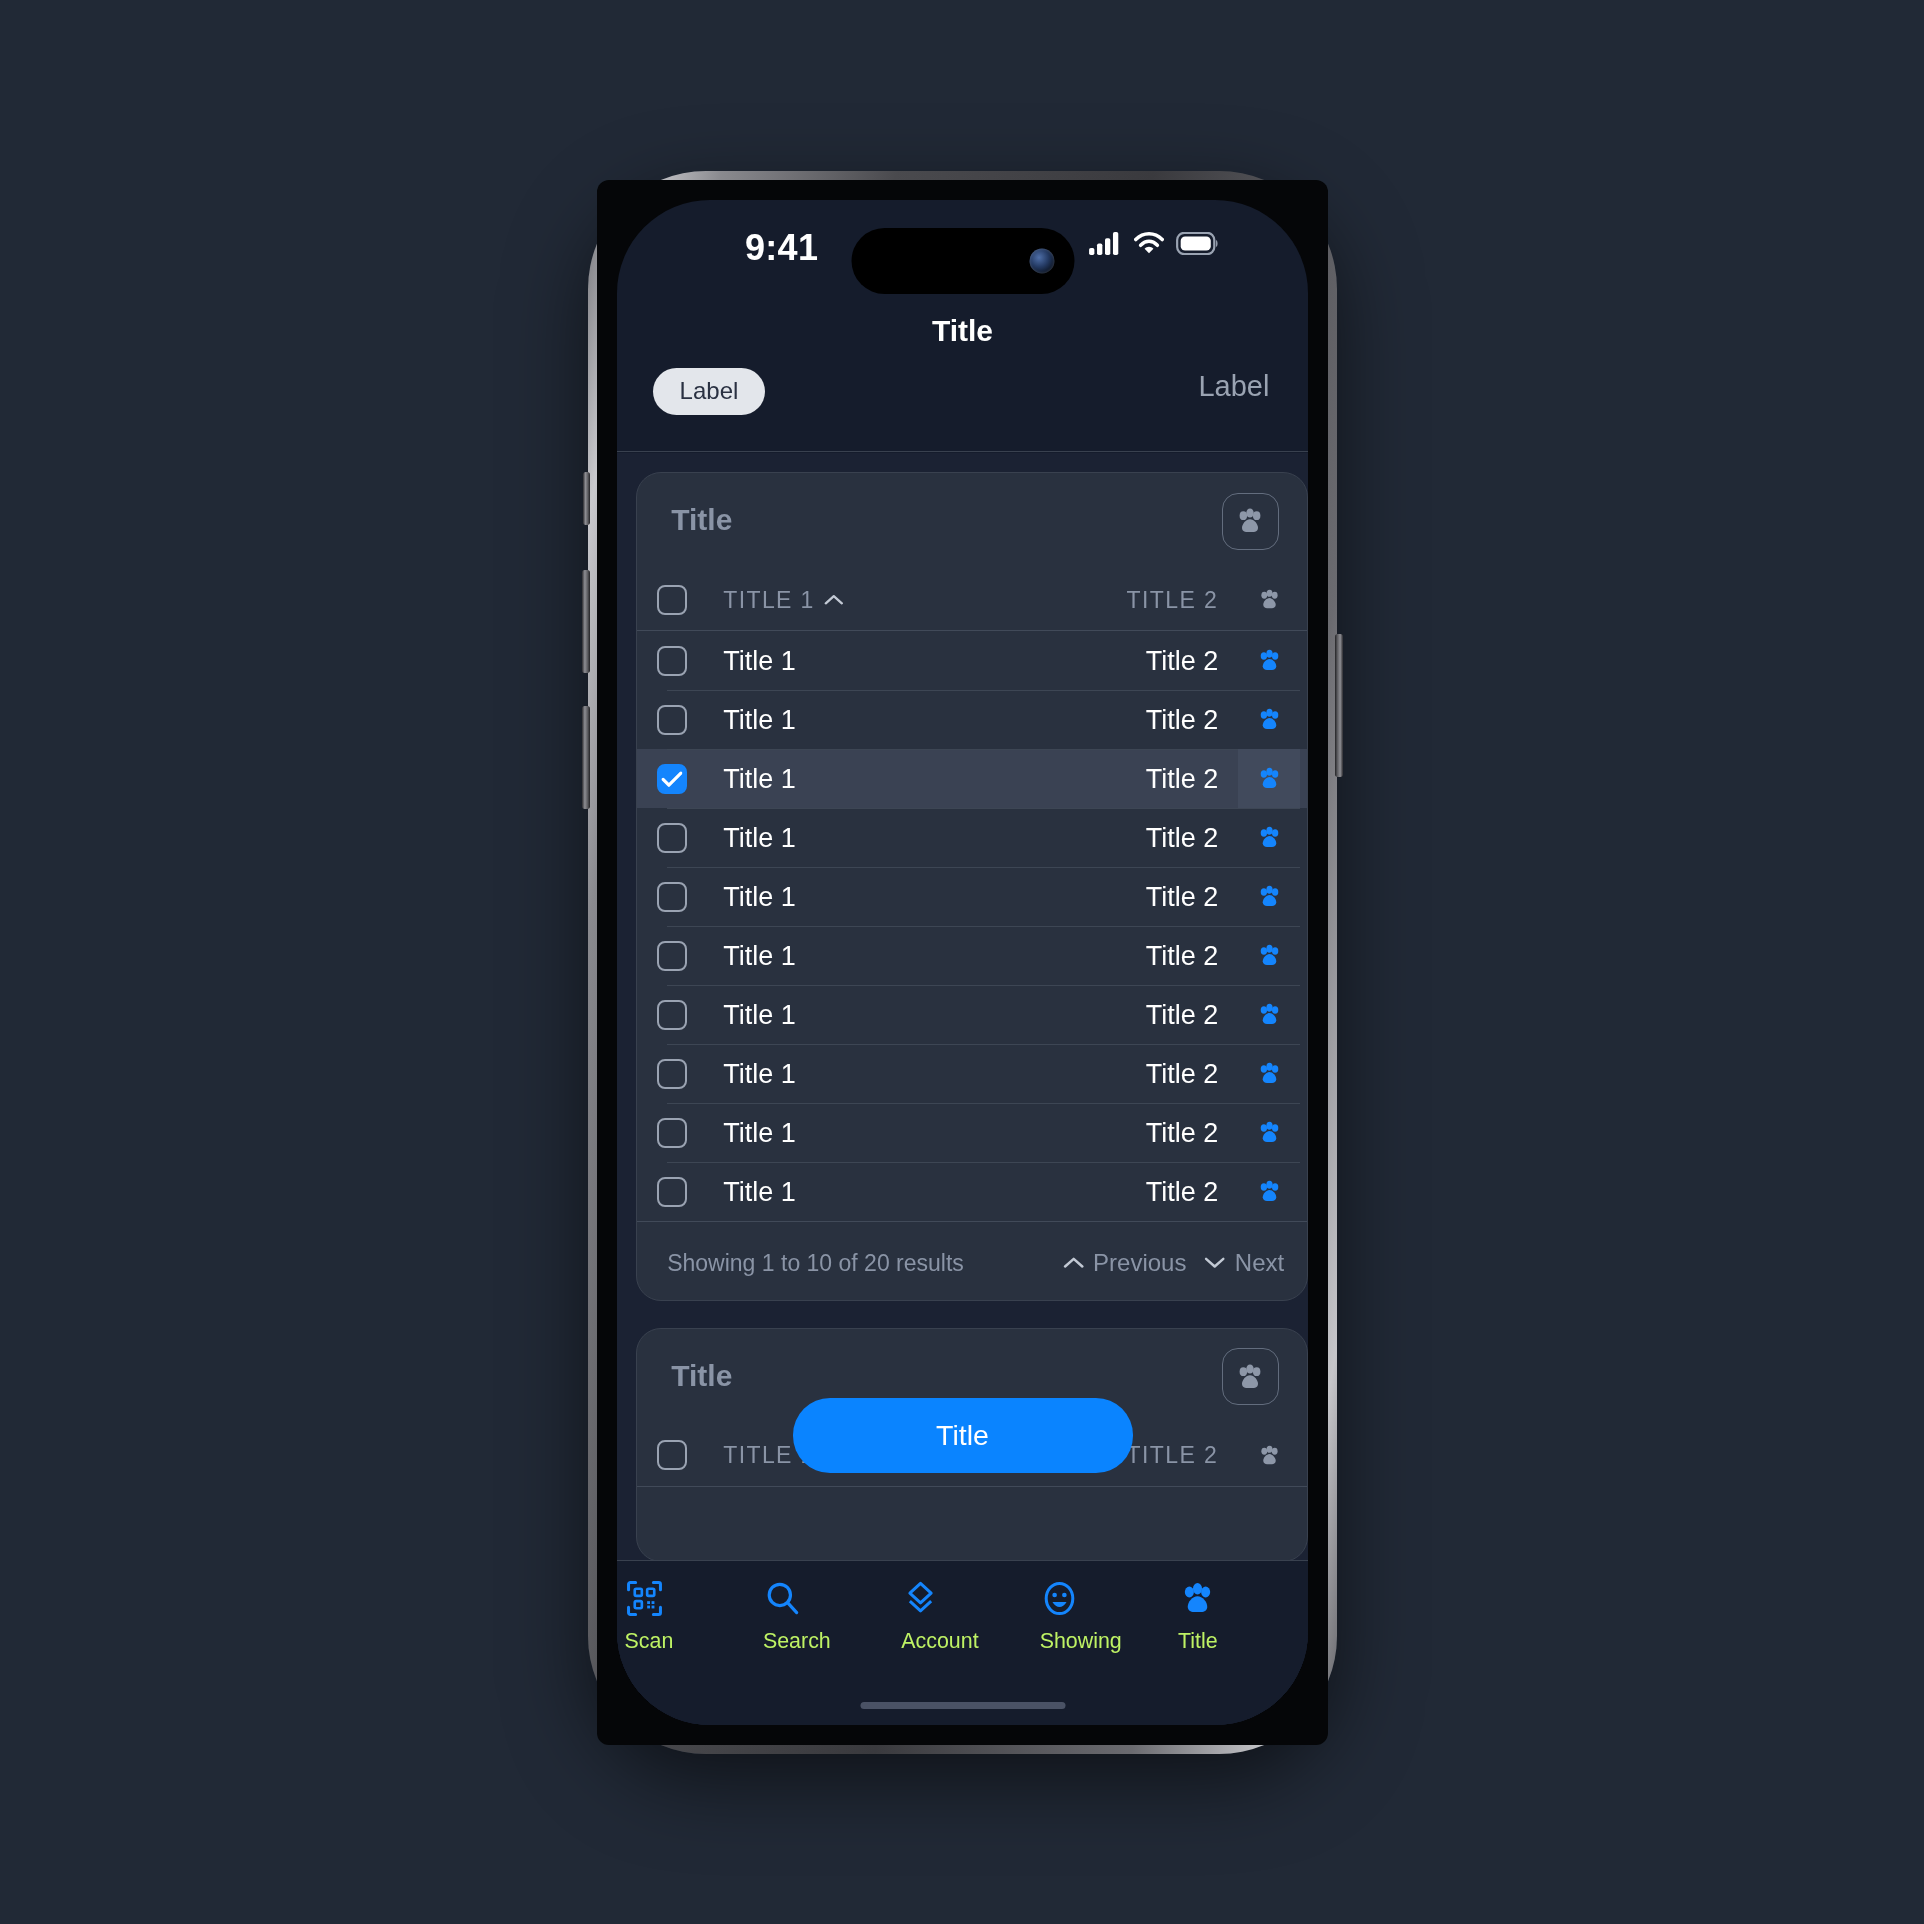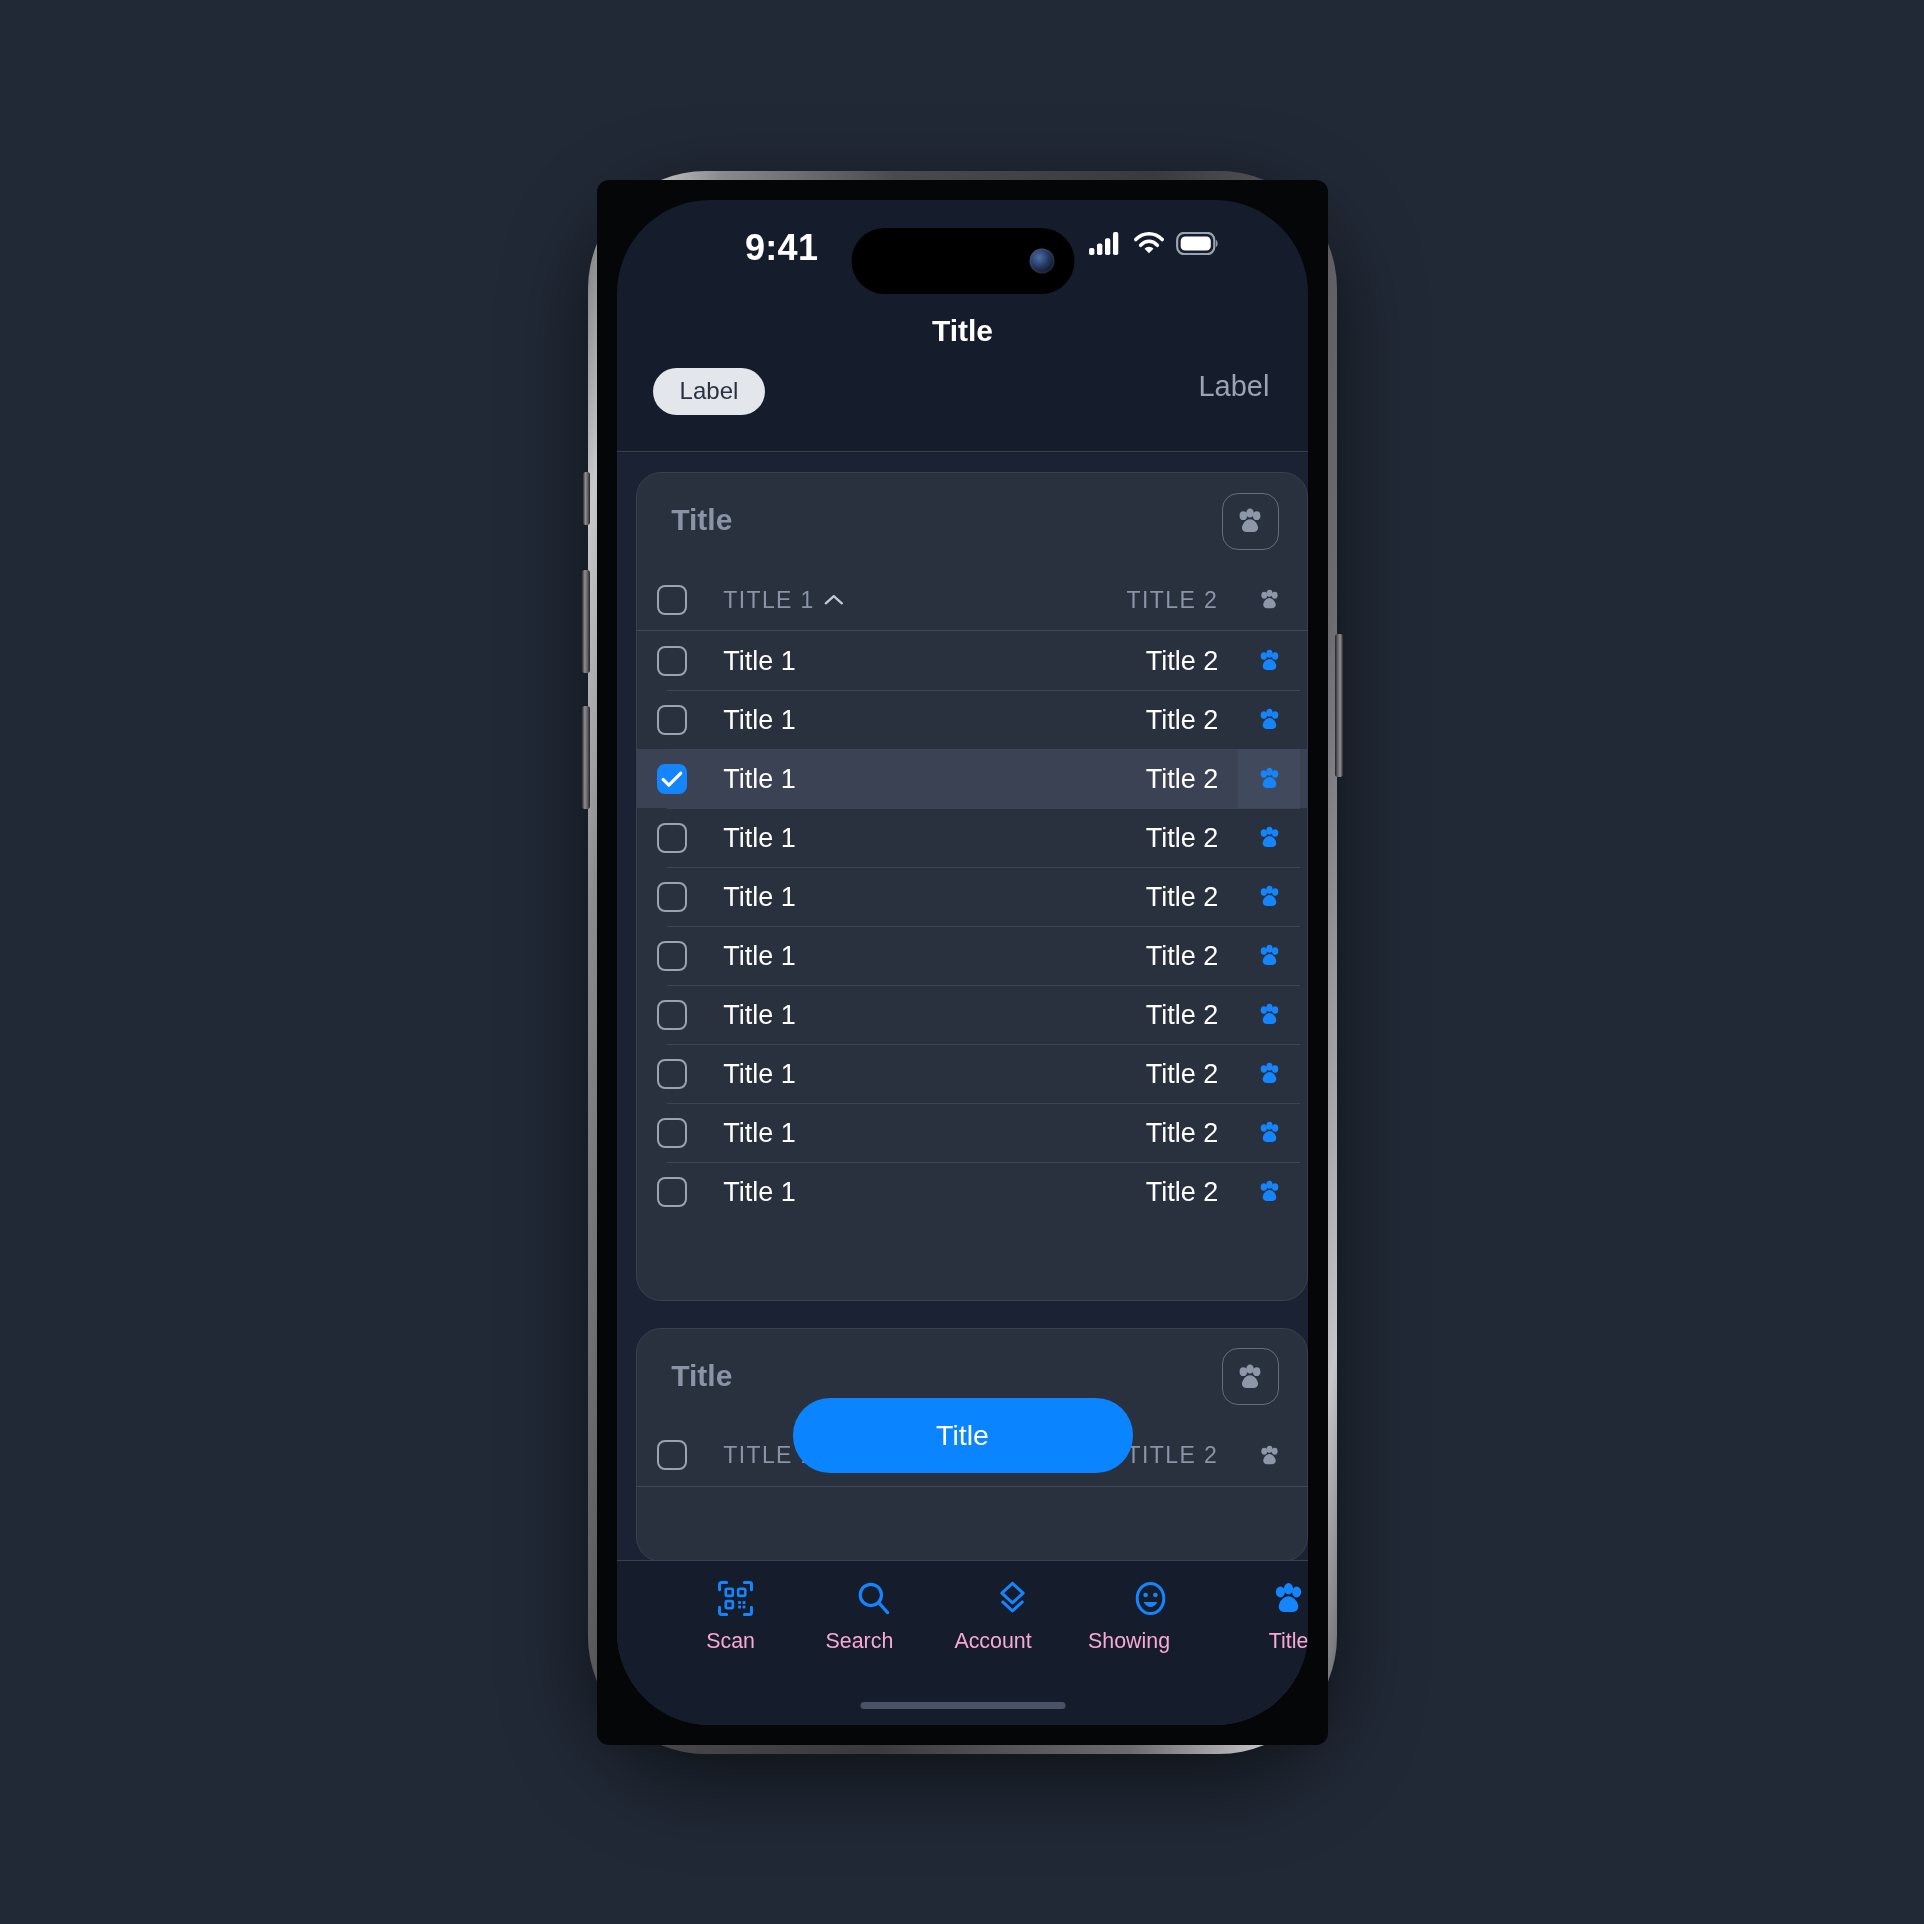--- a/index.html
+++ b/index.html
@@ -131,21 +131,21 @@
     background:#0a84ff;color:#fff;font-size:28.5px;
     display:flex;align-items:center;justify-content:center;
   }
 
   
   .tabbar{
     position:absolute;left:0;right:0;bottom:0;height:146px;
     background:#151c2c;border-top:1.8px solid #39414f;
     display:flex;align-items:flex-start;padding-top:18px;
   }
-  .tab{flex:1;display:flex;flex-direction:column;align-items:flex-end;gap:7.1px;color:#f9a8d4;}
+  .tab{flex:1;display:flex;flex-direction:column;align-items:flex-start;gap:7.1px;color:#bef264;margin-left:8px;}
   .tab .lbl{font-size:21.4px;}
   .home-ind{position:absolute;left:50%;bottom:16px;transform:translateX(-50%);width:205px;height:7.1px;border-radius:3.6px;background:#4a5265;}
 </style>
 </head>
 <body>
 
 <div class="stage">
   <div class="phone">
     <div class="btn-side btn-silent"></div>
     <div class="btn-side btn-vup"></div>
@@ -357,20 +357,37 @@
                     <svg width="27" height="27" viewBox="0 0 36 36">
   <ellipse cx="10.5" cy="12" rx="4.2" ry="5" fill="#1485fd"></ellipse>
   <ellipse cx="18" cy="9" rx="4.2" ry="5.2" fill="#1485fd"></ellipse>
   <ellipse cx="25.5" cy="12" rx="4.2" ry="5" fill="#1485fd"></ellipse>
   <path d="M18 16c4.6 0 9 5.4 9 9.6 0 3.2-2.6 4.9-5.6 4.9h-6.8c-3 0-5.6-1.7-5.6-4.9C9 21.4 13.4 16 18 16z" fill="#1485fd"></path>
                     </svg>
                   </div>
                 </div>
               </div>
 
+            <div class="tfoot">
+              <div class="foot-txt">Showing 1 to 10 of 20 results</div>
+              <div class="pager">
+                <div class="pg">
+                  <svg width="21.4" height="13.4" viewBox="0 0 22 14">
+                    <path d="M2 11L11 3l9 8" stroke="#c2c9d4" stroke-width="2.6" fill="none" stroke-linecap="round" stroke-linejoin="round"></path>
+                  </svg>
+                  <span>Previous</span>
+                </div>
+                <div class="pg">
+                  <svg width="21.4" height="13.4" viewBox="0 0 22 14">
+                    <path d="M2 3l9 8 9-8" stroke="#c2c9d4" stroke-width="2.6" fill="none" stroke-linecap="round" stroke-linejoin="round"></path>
+                  </svg>
+                  <span>Next</span>
+                </div>
+              </div>
+            </div>
           </div>
 
           <div class="card card-2">
             <div class="card-head">
               <div class="card-title">Title</div>
               <div class="paw-btn">
                 <svg width="32" height="32" viewBox="0 0 36 36">
                   <ellipse cx="10.5" cy="12" rx="4.2" ry="5" fill="#8d97a8"></ellipse>
                   <ellipse cx="18" cy="9" rx="4.2" ry="5.2" fill="#8d97a8"></ellipse>
                   <ellipse cx="25.5" cy="12" rx="4.2" ry="5" fill="#8d97a8"></ellipse>

